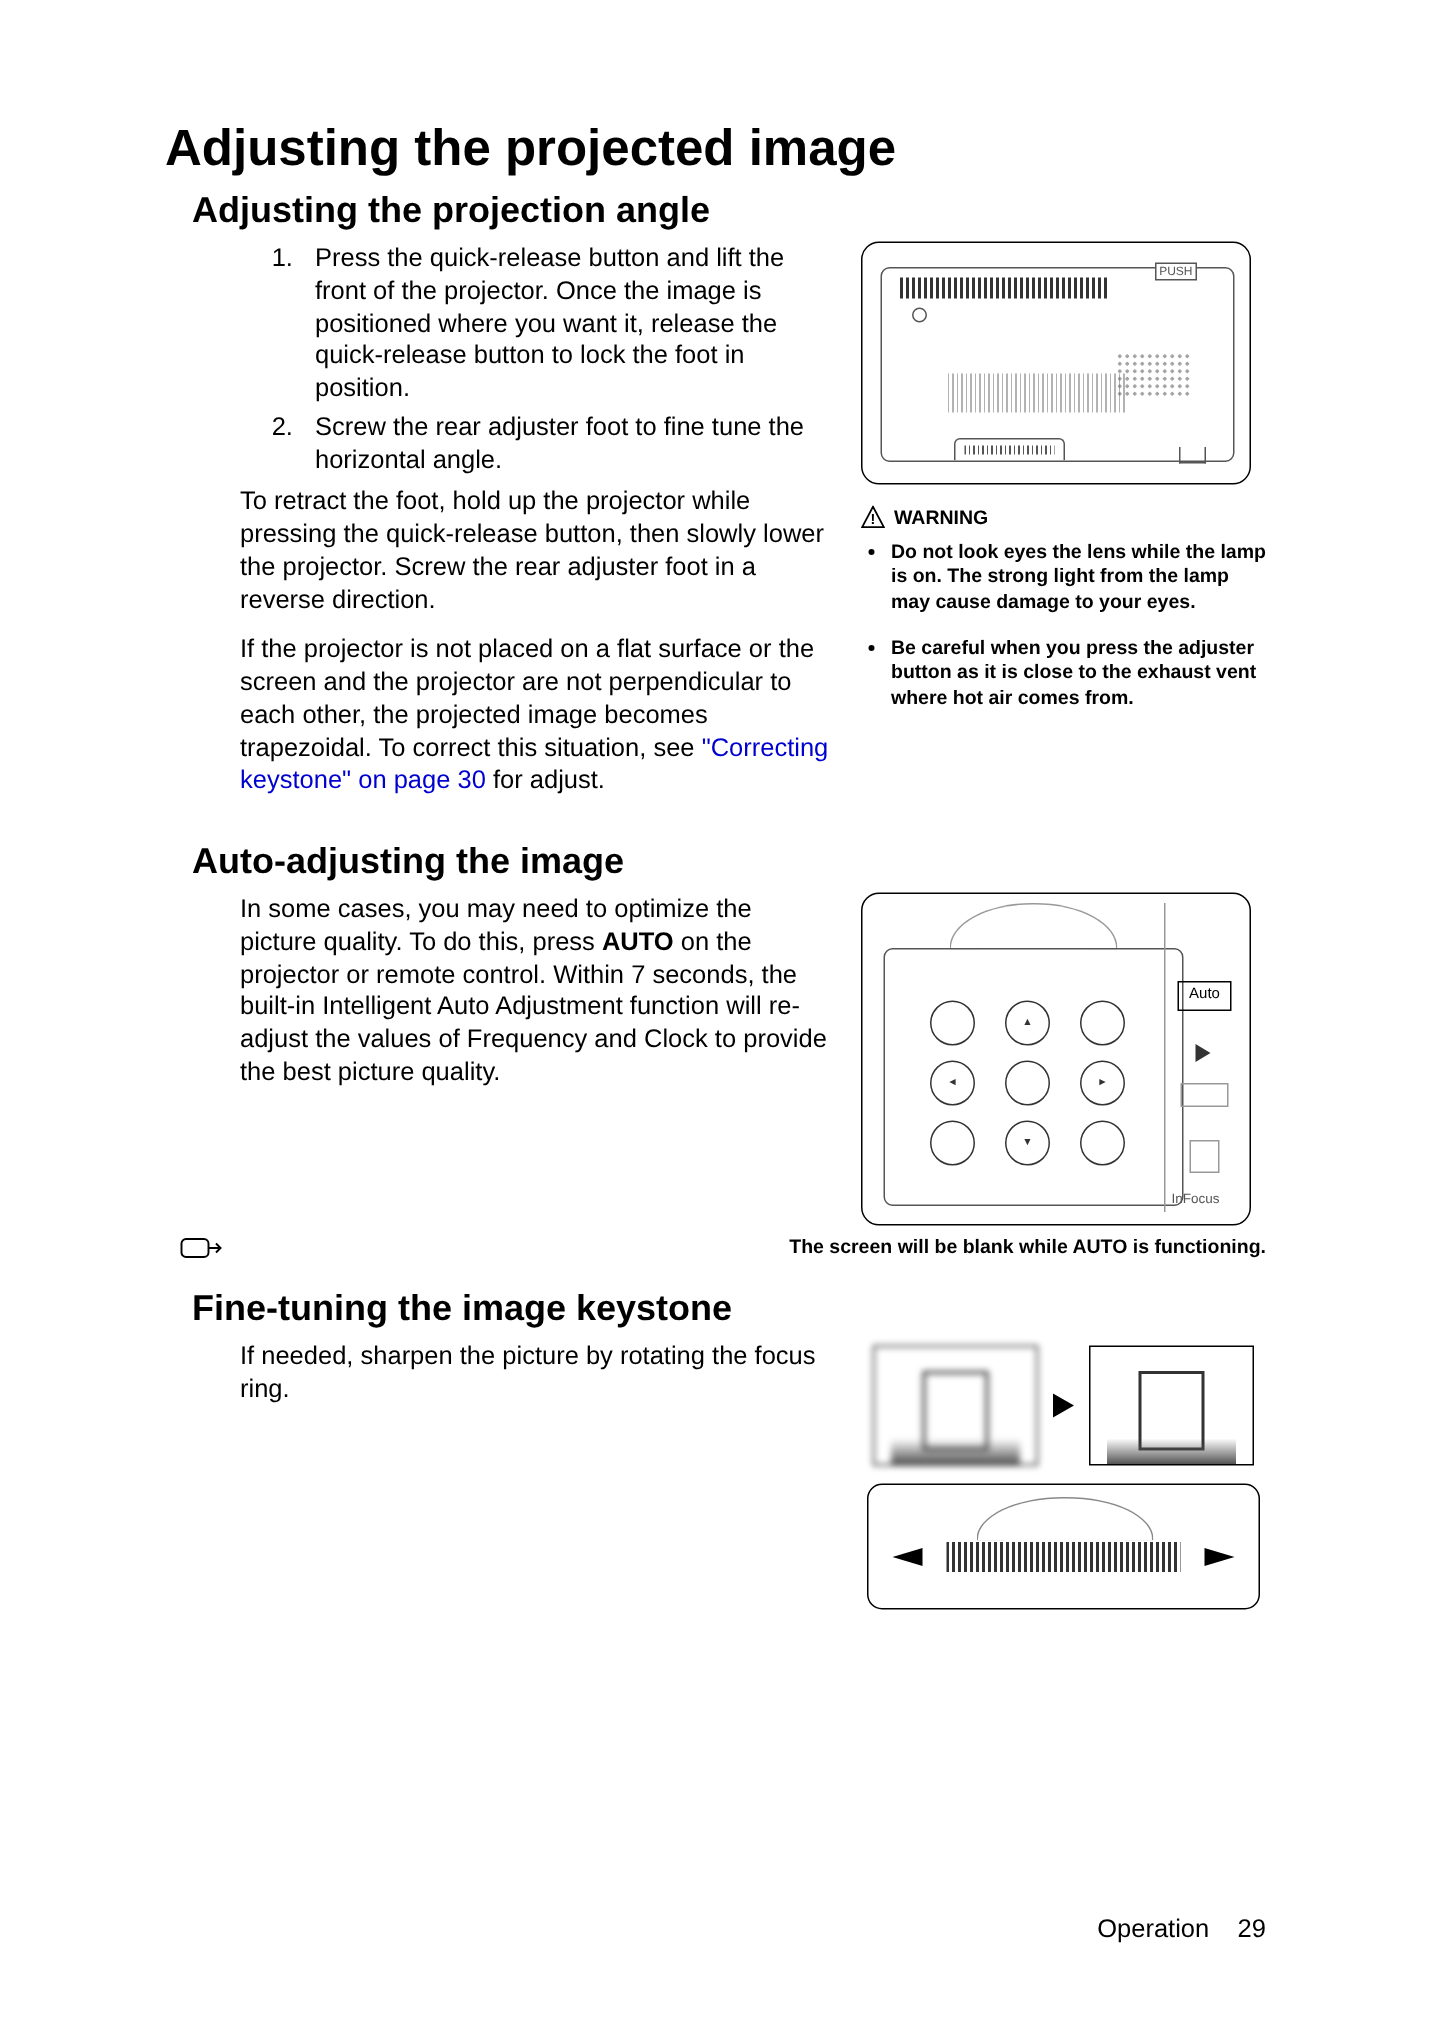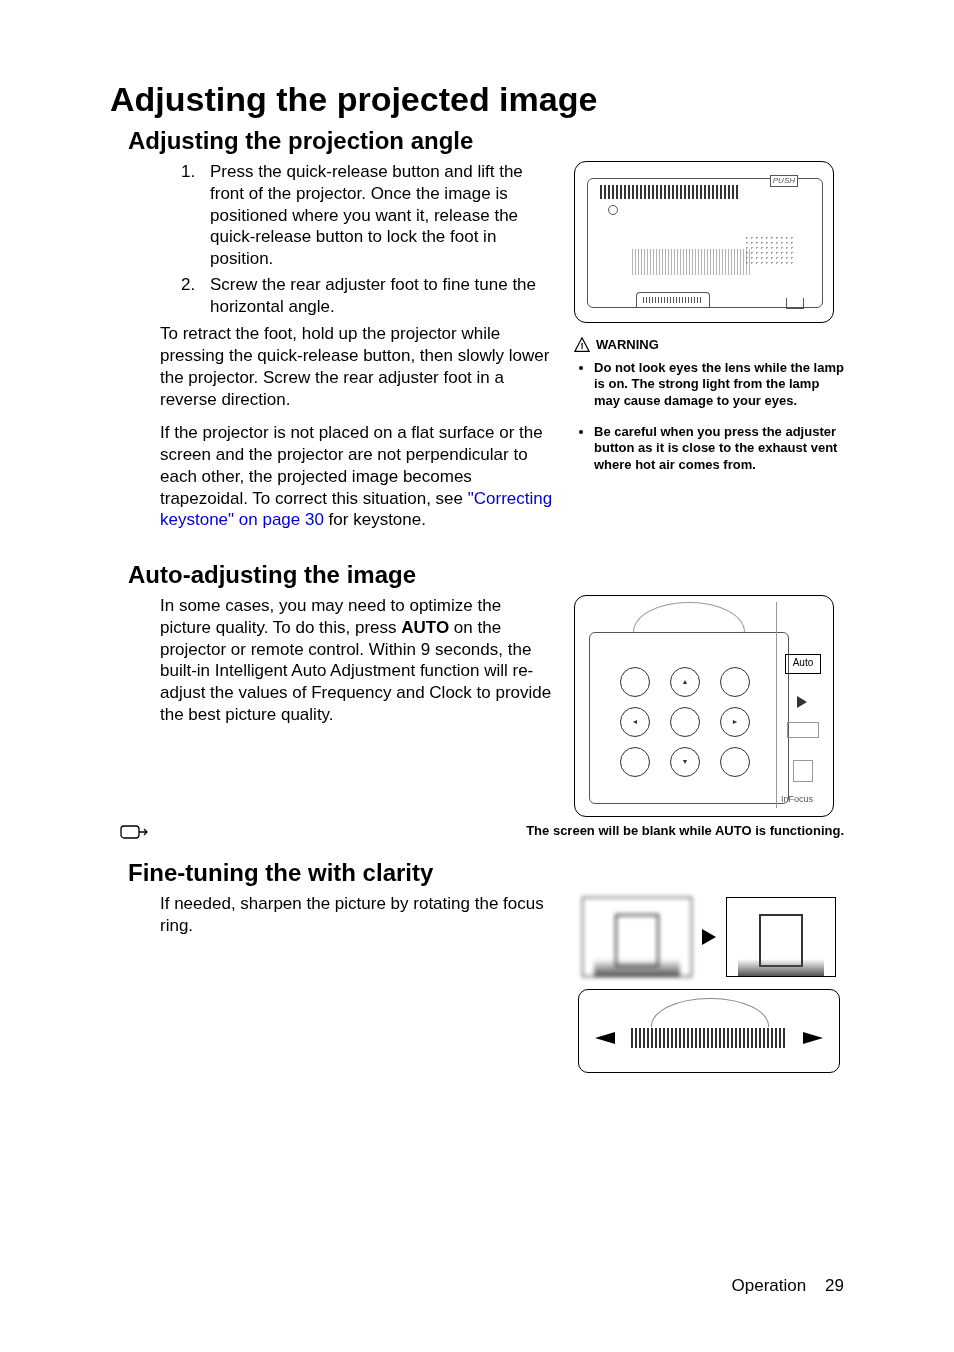--- a/index.html
+++ b/index.html
@@ -66,21 +66,21 @@
     width: 234px; height: 128px;
     border: 1px solid #555;
     border-radius: 6px;
   }
   .proj-outline .vents1 {
     position: absolute; left: 12px; top: 6px; width: 140px; height: 14px;
     background: repeating-linear-gradient(90deg,#333 0 2px, transparent 2px 4px);
   }
   .proj-outline .push {
     position: absolute; right: 24px; top: -4px; font-size: 8px; color:#555;
-    border:1px solid #555; padding:0 2px; background:#fff;font-style:italic;
+    border:1px solid #555; padding:0 2px; background:#fff;
   }
   .proj-outline .mid-vents {
     position:absolute; left:44px; top:70px; width:120px; height:26px;
     background: repeating-linear-gradient(90deg,#666 0 1px, transparent 1px 3px);
     opacity:.5;
   }
   .proj-outline .dots {
     position:absolute; right:28px; top:56px; width:50px; height:30px;
     background-image: radial-gradient(#666 1px, transparent 1px);
     background-size: 5px 5px;
@@ -210,21 +210,21 @@
 <div class="body-block">
 
   <div class="row">
     <div class="col-left">
       <ol>
         <li>Press the quick-release button and lift the front of the projector. Once the image is positioned where you want it, release the quick-release button to lock the foot in position.</li>
         <li>Screw the rear adjuster foot to fine tune the horizontal angle.</li>
       </ol>
       <p style="margin-top:6px;">To retract the foot, hold up the projector while pressing the quick-release button, then slowly lower the projector. Screw the rear adjuster foot in a reverse direction.</p>
       <p>
-        <span>If the projector is not placed on a flat surface or the screen and the projector are not perpendicular to each other, the projected image becomes trapezoidal. To correct this situation, see </span><span class="link">"Correcting keystone" on page 30</span><span> for keystone.</span>
+        <span>If the projector is not placed on a flat surface or the screen and the projector are not perpendicular to each other, the projected image becomes trapezoidal. To correct this situation, see </span><span class="link">"Correcting keystone" on page 30</span><span> for adjust.</span>
       </p>
     </div>
     <div class="col-right">
       <div class="figure-box fb1">
         <div class="proj-outline">
           <div class="vents1"></div>
           <div class="push">PUSH</div>
           <div class="screw"></div>
           <div class="mid-vents"></div>
           <div class="dots"></div>
@@ -247,21 +247,21 @@
   </div>
 </div>
 
 <div class="spacer-sm"></div>
 
 <h2>Auto-adjusting the image</h2>
 <div class="body-block">
   <div class="row">
     <div class="col-left">
       <p>
-        <span>In some cases, you may need to optimize the picture quality. To do this, press </span><b>AUTO</b><span> on the projector or remote control. Within 9 seconds, the built-in Intelligent Auto Adjustment function will re-adjust the values of Frequency and Clock to provide the best picture quality.</span>
+        <span>In some cases, you may need to optimize the picture quality. To do this, press </span><b>AUTO</b><span> on the projector or remote control. Within 7 seconds, the built-in Intelligent Auto Adjustment function will re-adjust the values of Frequency and Clock to provide the best picture quality.</span>
       </p>
     </div>
     <div class="col-right">
       <div class="figure-box fb2">
         <div class="panel-top"></div>
         <div class="panel-body">
           <div class="pad">
             <div class="btn b1"></div>
               <div class="btn b2">▲</div>
               <div class="btn b3"></div>
@@ -287,21 +287,21 @@
     <svg class="note-icon" viewBox="0 0 28 18">
       <rect x="1" y="3" width="18" height="12" rx="3" fill="none" stroke="#000" stroke-width="1.3"></rect>
       <path d="M19 9 L26 9 M24 6 L27 9 L24 12" fill="none" stroke="#000" stroke-width="1.3"></path>
     </svg>
     <div class="note-text">The screen will be blank while AUTO is functioning.</div>
   </div>
 </div>
 
 <div class="spacer-sm"></div>
 
-<h2>Fine-tuning the with clarity</h2>
+<h2>Fine-tuning the image keystone</h2>
 <div class="body-block">
   <div class="row">
     <div class="col-left">
       <p>If needed, sharpen the picture by rotating the focus ring.</p>
     </div>
     <div class="col-right">
       <div class="focus-group">
         <div class="focus-top">
           <div class="blur-img"></div>
           <div class="arrow-right"></div>

